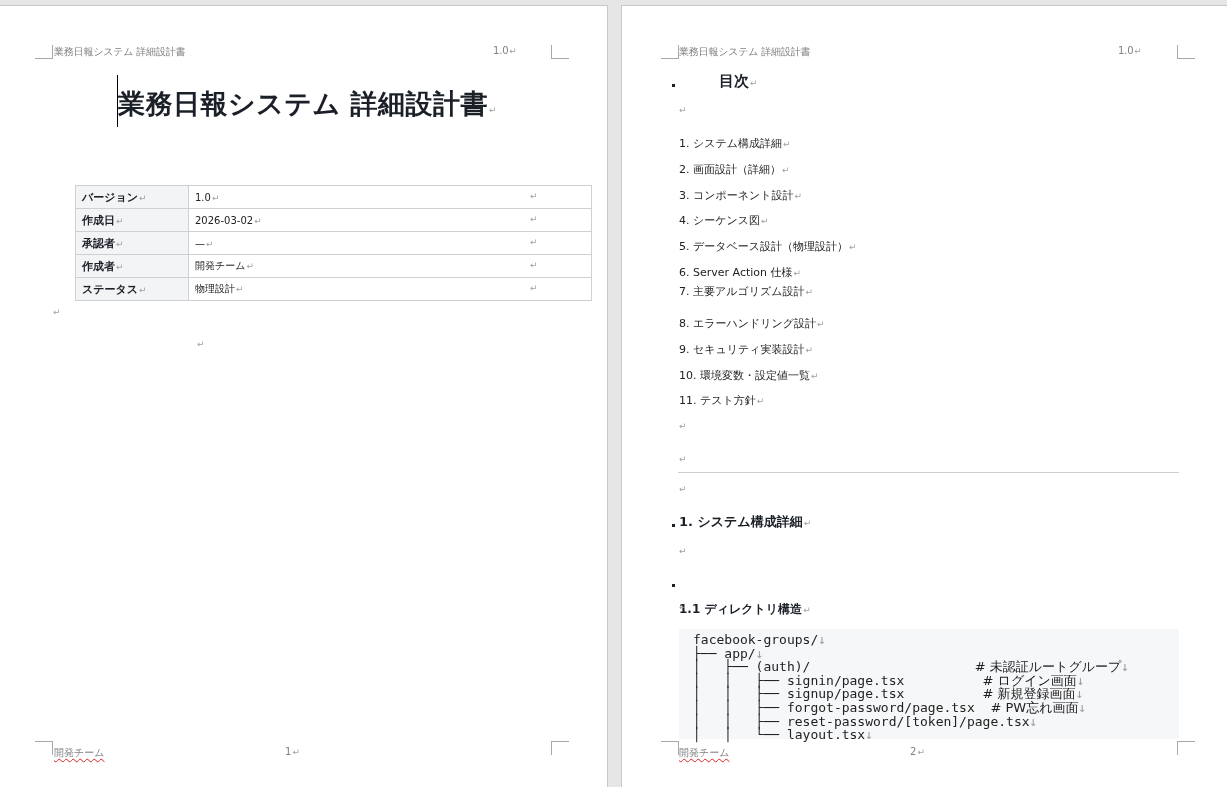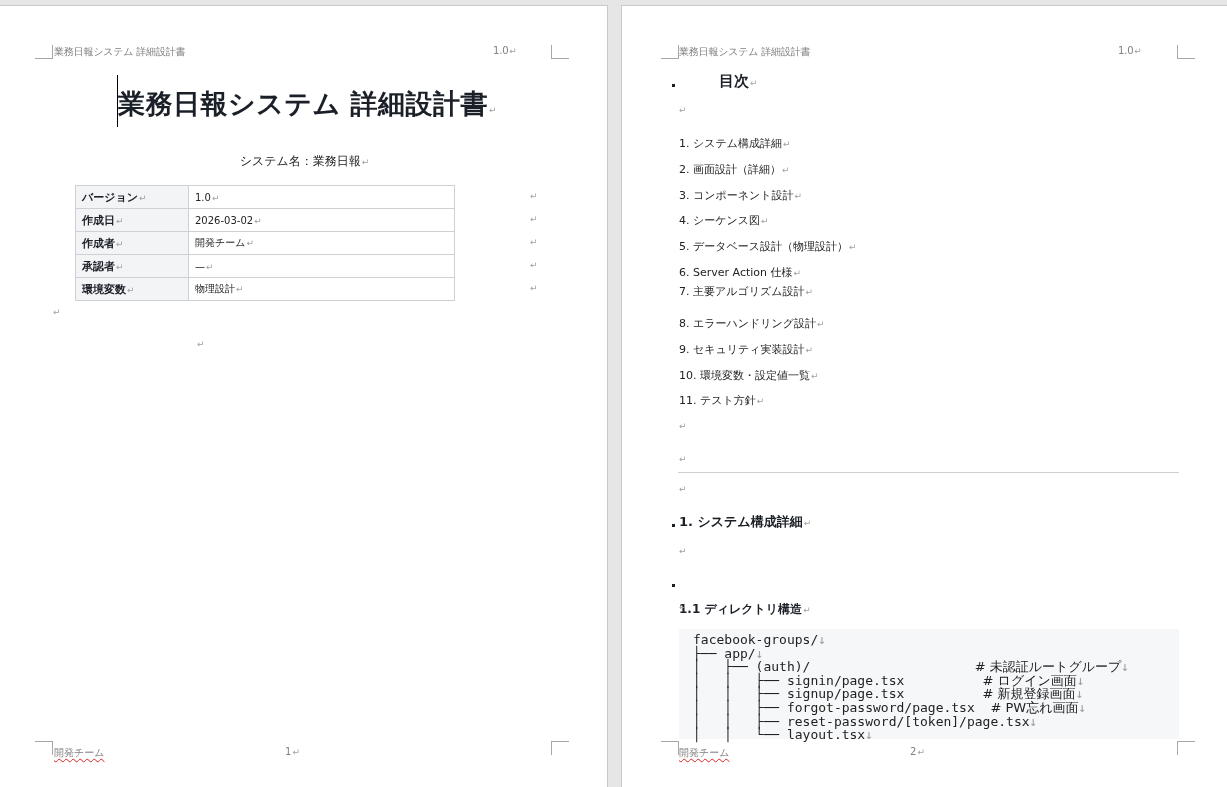--- a/index.html
+++ b/index.html
@@ -50,21 +50,21 @@
     font-size: 27px; font-weight: bold; color: #1b1f27; letter-spacing: 0.5px; white-space: nowrap;
   }
   .caret {
     position: absolute; left: 117px; top: 69px; width: 1px; height: 52px; background: #000;
   }
   .subtitle {
     position: absolute; left: 0; width: 609px; top: 147px; text-align: center;
     font-size: 12px; color: #222;
   }
   table.meta {
-    position: absolute; left: 75px; top: 179px; width: 380px;
+    position: absolute; left: 75px; top: 179px; width: 517px;
     border-collapse: collapse; font-size: 10px;
   }
   table.meta td {
     border: 1px solid #cfcfd6; height: 23px; padding: 0 6px; vertical-align: middle;
   }
   table.meta td.k { background: #f3f4f6; font-weight: bold; width: 113px; font-size: 11px; color: #1b1f27; }
   table.meta td.v { background: #ffffff; color: #222; }
   .row-marks { position: absolute; left: 530px; top: 179px; }
   .row-marks div { height: 23px; line-height: 23px; font-size: 9px; color: #a0a0a0; }
 
@@ -94,42 +94,41 @@
   <div class="crop tr" style="left:551px; top:39px;"></div>
   <div class="crop bl" style="left:35px; top:735px;"></div>
   <div class="crop br" style="left:551px; top:735px;"></div>
 
   <div class="hdr-text" style="left:54px; top:39px;">業務日報システム 詳細設計書</div>
   <div class="hdr-text" style="left:493px; top:39px;"><span>1.0</span><span class="pilcrow">↵</span></div>
 
   <div class="caret"></div>
   <div class="doc-title"><span>業務日報システム 詳細設計書</span><span class="pilcrow">↵</span></div>
 
-  <div class="subtitle"><span>システム名：業務日報</span><span class="pilcrow">↵</span></div>
 
   <table class="meta">
     <tbody>
         <tr>
       <td class="k"><span>バージョン</span><span class="pilcrow">↵</span></td>
       <td class="v"><span>1.0</span><span class="pilcrow">↵</span></td>
     </tr>
     <tr>
       <td class="k"><span>作成日</span><span class="pilcrow">↵</span></td>
       <td class="v"><span>2026-03-02</span><span class="pilcrow">↵</span></td>
     </tr>
     <tr>
+      <td class="k"><span>承認者</span><span class="pilcrow">↵</span></td>
+      <td class="v"><span>—</span><span class="pilcrow">↵</span></td>
+    </tr>
+    <tr>
       <td class="k"><span>作成者</span><span class="pilcrow">↵</span></td>
       <td class="v"><span>開発チーム</span><span class="pilcrow">↵</span></td>
     </tr>
     <tr>
-      <td class="k"><span>承認者</span><span class="pilcrow">↵</span></td>
-      <td class="v"><span>—</span><span class="pilcrow">↵</span></td>
-    </tr>
-    <tr>
-      <td class="k"><span>環境変数</span><span class="pilcrow">↵</span></td>
+      <td class="k"><span>ステータス</span><span class="pilcrow">↵</span></td>
       <td class="v"><span>物理設計</span><span class="pilcrow">↵</span></td>
     </tr>
   </tbody>
     </table>
   <div class="row-marks">
     <div>↵</div>
     <div>↵</div>
     <div>↵</div>
     <div>↵</div>
     <div>↵</div>

